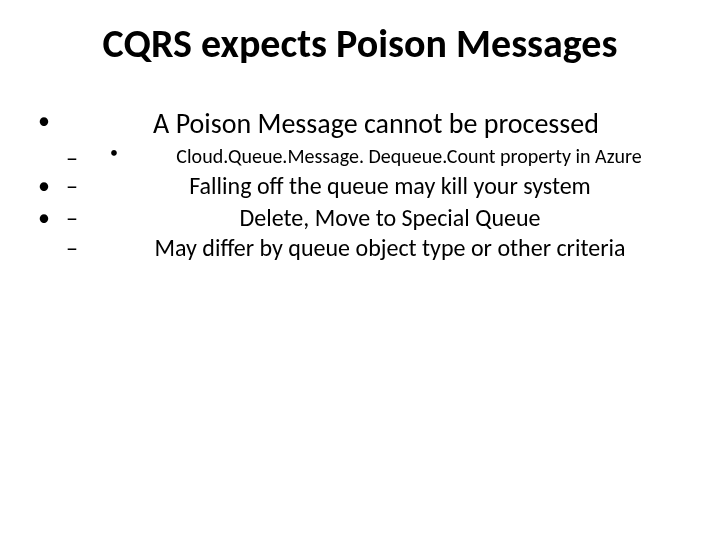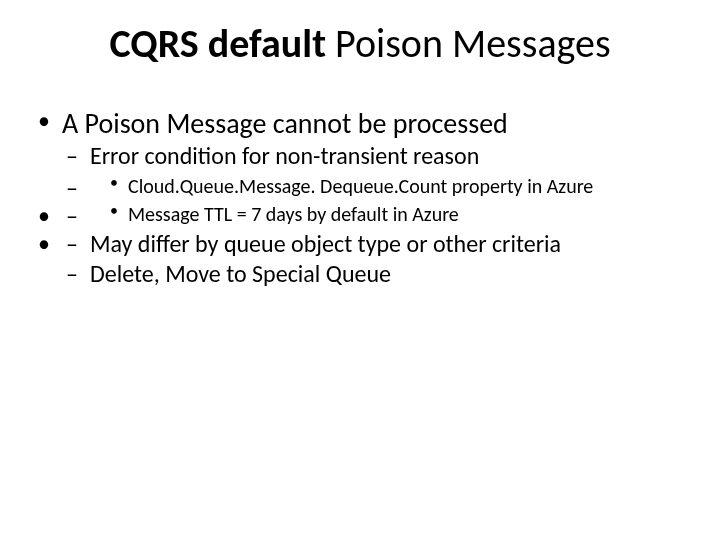--- a/index.html
+++ b/index.html
@@ -13,29 +13,30 @@
     overflow: hidden;
   }
   .title {
     font-size: 40px;
     text-align: center;
     margin-bottom: 40px;
     line-height: 1.1;
   }
   .title .w1 { font-weight: 700; }
   .title .w2 { font-weight: 700; }
-  .title .w3 { font-weight: 400; }
+  .title .w3 { font-weight: 700; }
   ul { list-style: none; }
   .lvl1 { padding-left: 4px; }
   .lvl1 > li {
     font-size: 28px;
     line-height: 1.25;
     margin-bottom: 2px;
     position: relative;
     padding-left: 28px;
+    text-align: center;
   }
   .lvl1 > li::before {
     content: "•";
     position: absolute;
     left: 4px;
     top: 0;
     font-size: 24px;
   }
   .lvl2 { padding-left: 4px; margin-top: 0px; }
   .lvl2 > li {
@@ -63,57 +64,50 @@
     position: absolute;
     left: 2px;
     top: 0;
     font-size: 16px;
   }
 </style>
 </head>
 <body>
 
 <h1 class="title">
-  <span class="w1">CQRS </span><span class="w2">default</span><span class="w3"> Poison Messages</span>
+  <span class="w1">CQRS </span><span class="w2">expects</span><span class="w3"> Poison Messages</span>
 </h1>
 
 <ul class="lvl1">
 
   <li>
     <span>A Poison Message cannot be processed</span>
     <ul class="lvl2">
-      <li>
-        <span>Error condition for non-transient reason</span>
-      </li>
       <li>
         <ul class="lvl3">
           <li>
             <span>Cloud.Queue.Message. Dequeue.Count property in Azure</span>
           </li>
         </ul>
       </li>
     </ul>
   </li>
 
   <li>
     <ul class="lvl2">
       <li>
-        <ul class="lvl3">
-          <li>
-            <span>Message TTL = 7 days by default in Azure</span>
-          </li>
-        </ul>
+        <span>Falling off the queue may kill your system</span>
       </li>
     </ul>
   </li>
 
   <li>
     <ul class="lvl2">
       <li>
-        <span>May differ by queue object type or other criteria</span>
+        <span>Delete, Move to Special Queue</span>
       </li>
       <li>
-        <span>Delete, Move to Special Queue</span>
+        <span>May differ by queue object type or other criteria</span>
       </li>
     </ul>
   </li>
 
 </ul>
 
 </body></html>

